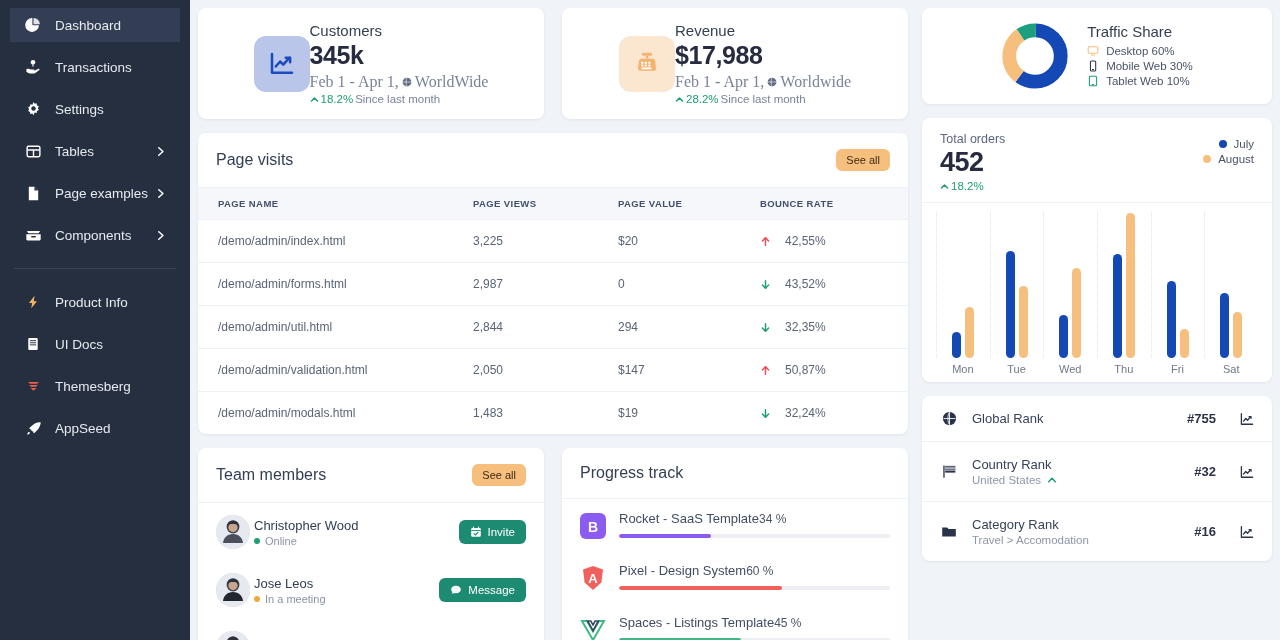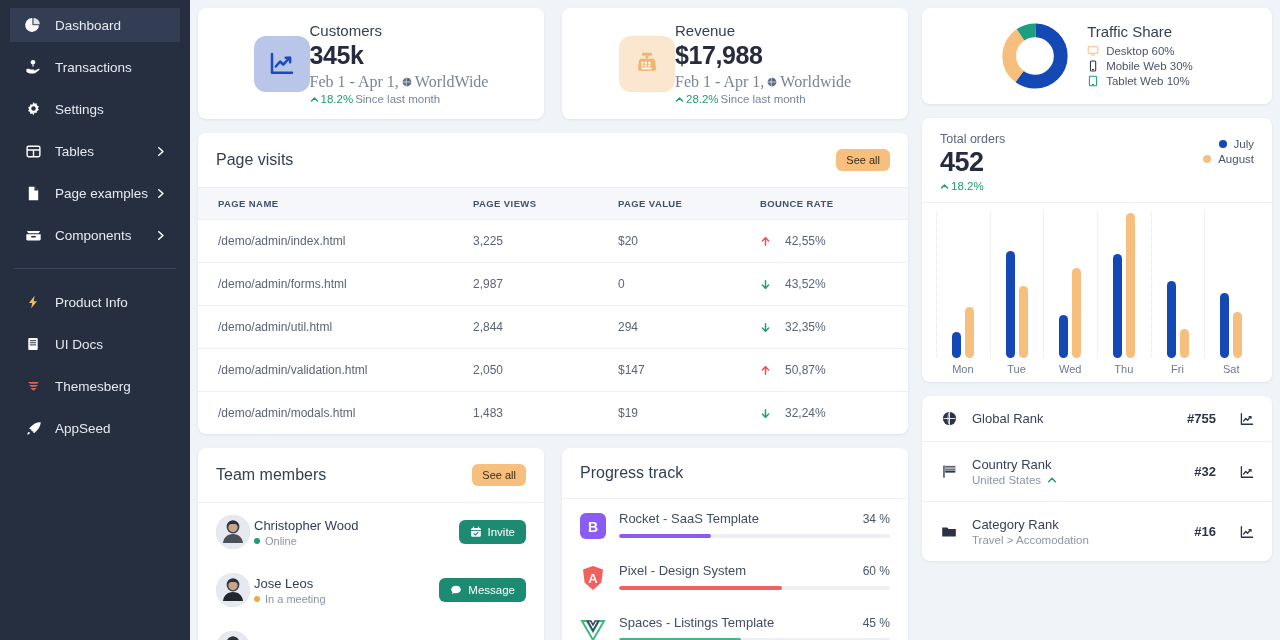--- a/index.html
+++ b/index.html
@@ -121,21 +121,21 @@
     background: #1d8a72; color: #fff; border: none; border-radius: 6px;
     font-size: 11.5px; padding: 6px 11px; cursor: pointer;
     display: flex; align-items: center; gap: 6px;
     font-family: "Liberation Sans", sans-serif;
   }
 
   
   .prog-row { display: flex; align-items: flex-start; padding: 12px 18px; gap: 13px; }
   .prog-logo { width: 26px; height: 26px; flex: 0 0 26px; display:flex; align-items:center; justify-content:center; margin-top: 2px;}
   .prog-body { flex: 1; min-width: 0; }
-  .prog-top { display: flex; justify-content: space-between; align-items: baseline; margin-bottom: 8px; }
+  .prog-top { display: flex; align-items: baseline; margin-bottom: 8px; }
   .prog-name { font-size: 13px; color: #414d64; }
   .prog-pct { font-size: 12px; color: #4a5468; }
   .prog-track { height: 4px; background: #edeff3; border-radius: 3px; overflow: hidden; }
   .prog-fill { height: 100%; border-radius: 3px; }
 
   
   .orders-head { padding: 14px 18px 10px 18px; display: flex; justify-content: space-between; }
   .orders-label { font-size: 12.5px; color: #5c6680; margin-bottom: 1px; }
   .orders-value { font-size: 27px; font-weight: 700; color: #262b40; letter-spacing: -.5px; }
   .orders-delta { font-size: 11.5px; color: #1f9d72; display: flex; align-items: center; gap: 2px; margin-top: 2px;}

